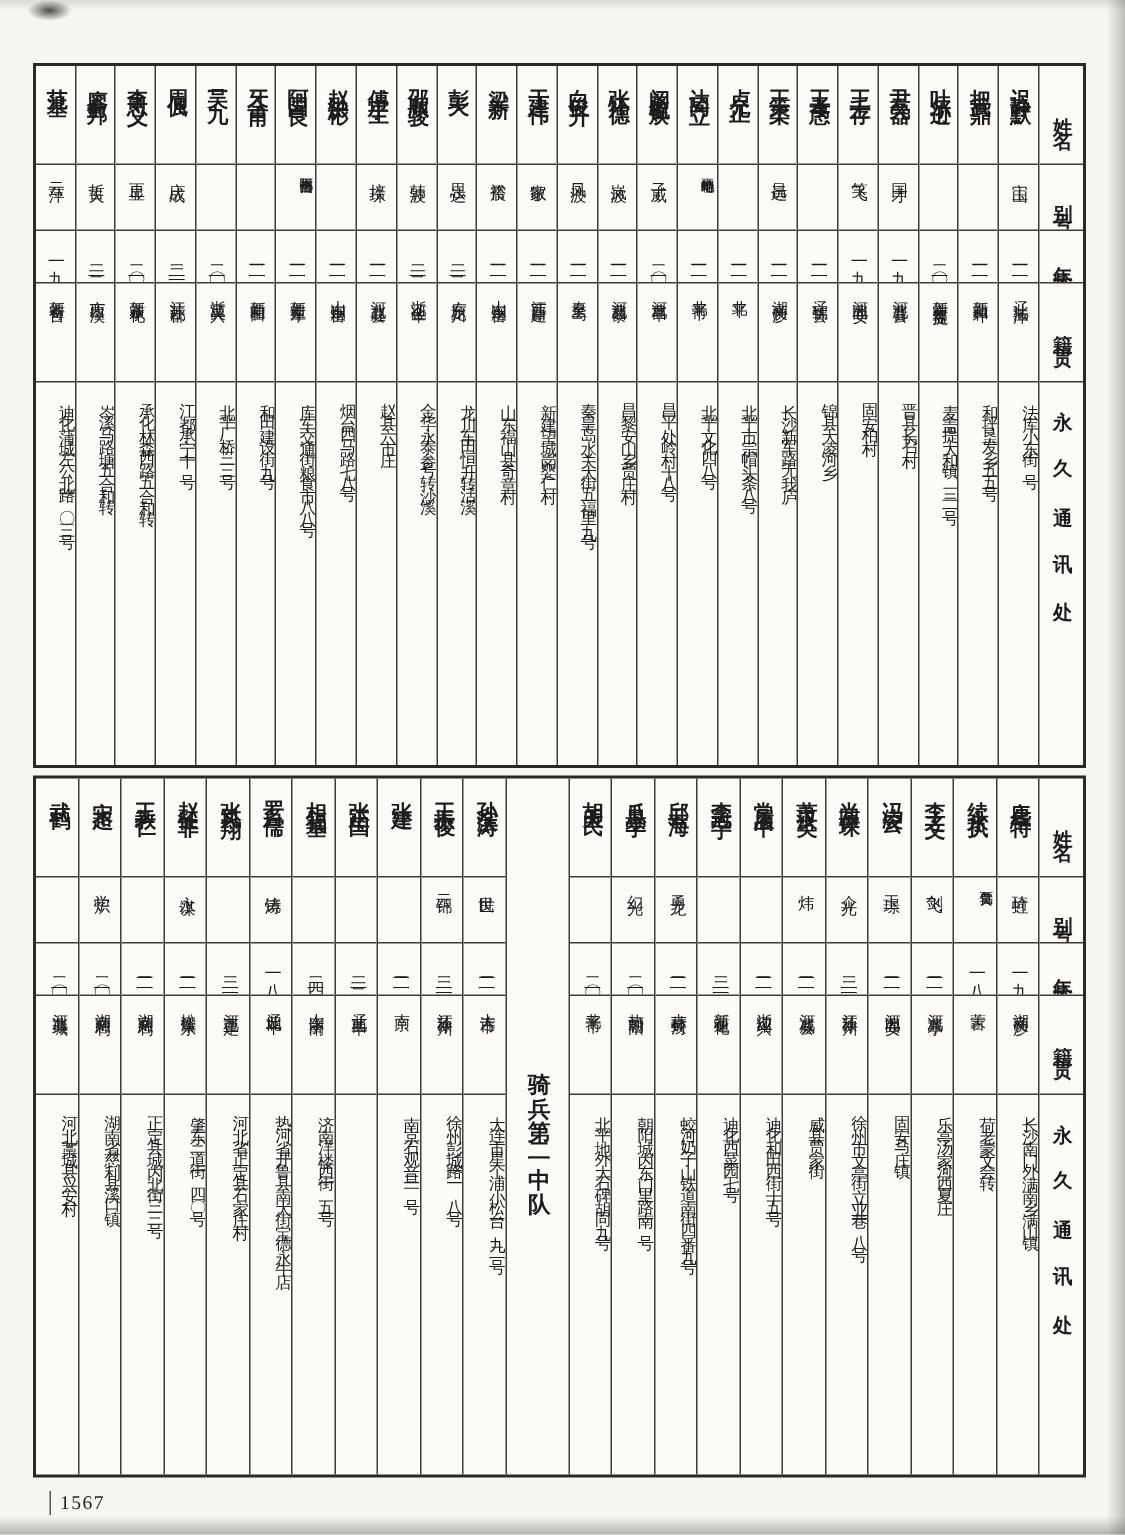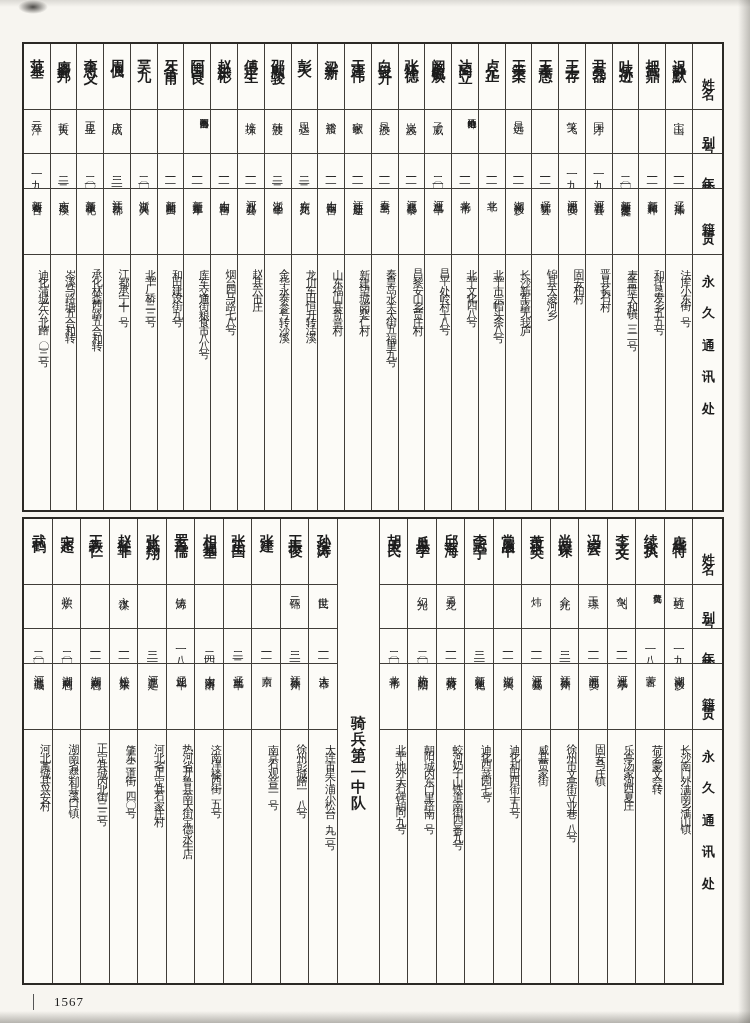--- a/index.html
+++ b/index.html
@@ -52,21 +52,21 @@
   .h-name   { height:66px; letter-spacing:9px; }
   .h-alias  { height:44px; letter-spacing:6px; }
   .h-age    { height:35px; letter-spacing:4px; }
   .h-native { height:66px; letter-spacing:9px; }
   .h-addr   { flex:1; border-bottom:none; letter-spacing:32px; padding-top:8px; text-align:start; }
 
   .divider-label { writing-mode:vertical-rl; text-orientation:upright;
                    font-size:15px; font-weight:bold; letter-spacing:16px; }
 
   .page-num { position:absolute; left:33px; bottom:13px; font-size:13px;
-              letter-spacing:1px; border-left:1px solid #555; padding-left:20px; }
+              letter-spacing:1px; border-left:1px solid #555; padding-left:6px; }
 </style>
 </head>
 <body>
 
 <div class="edge-top"></div>
 <div class="edge-right"></div>
 <div class="edge-bottom"></div>
 <div class="smudge"></div>
 
 <div class="frame">

